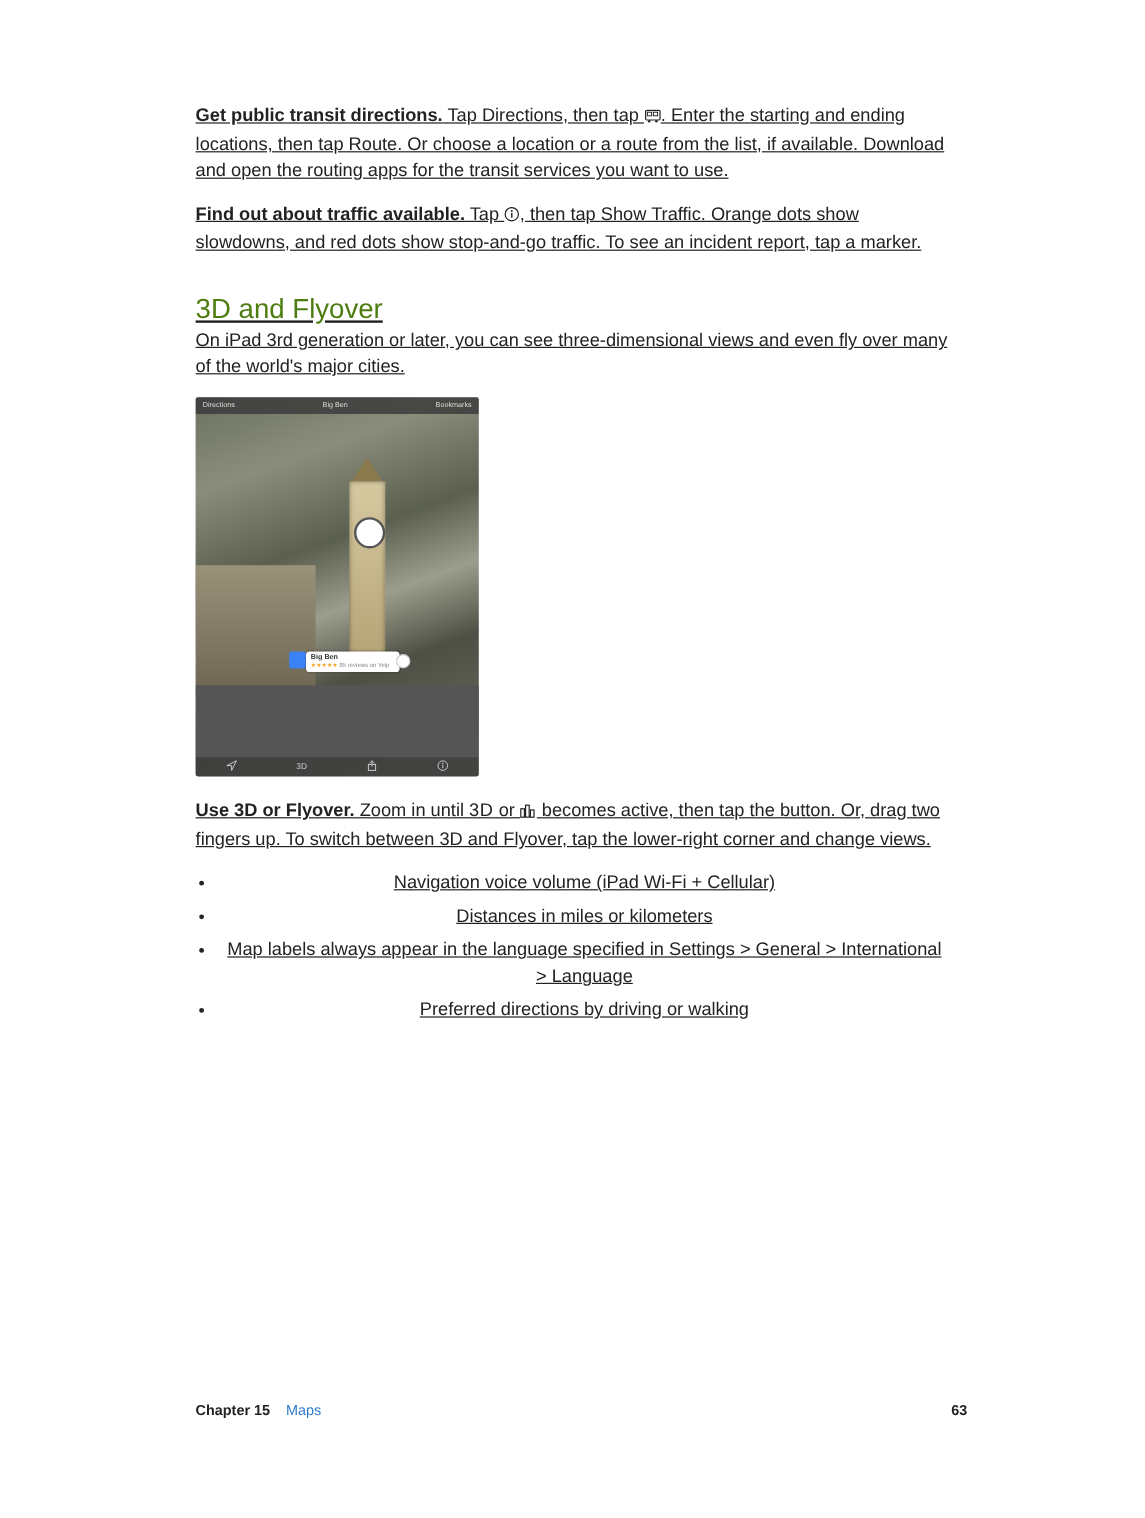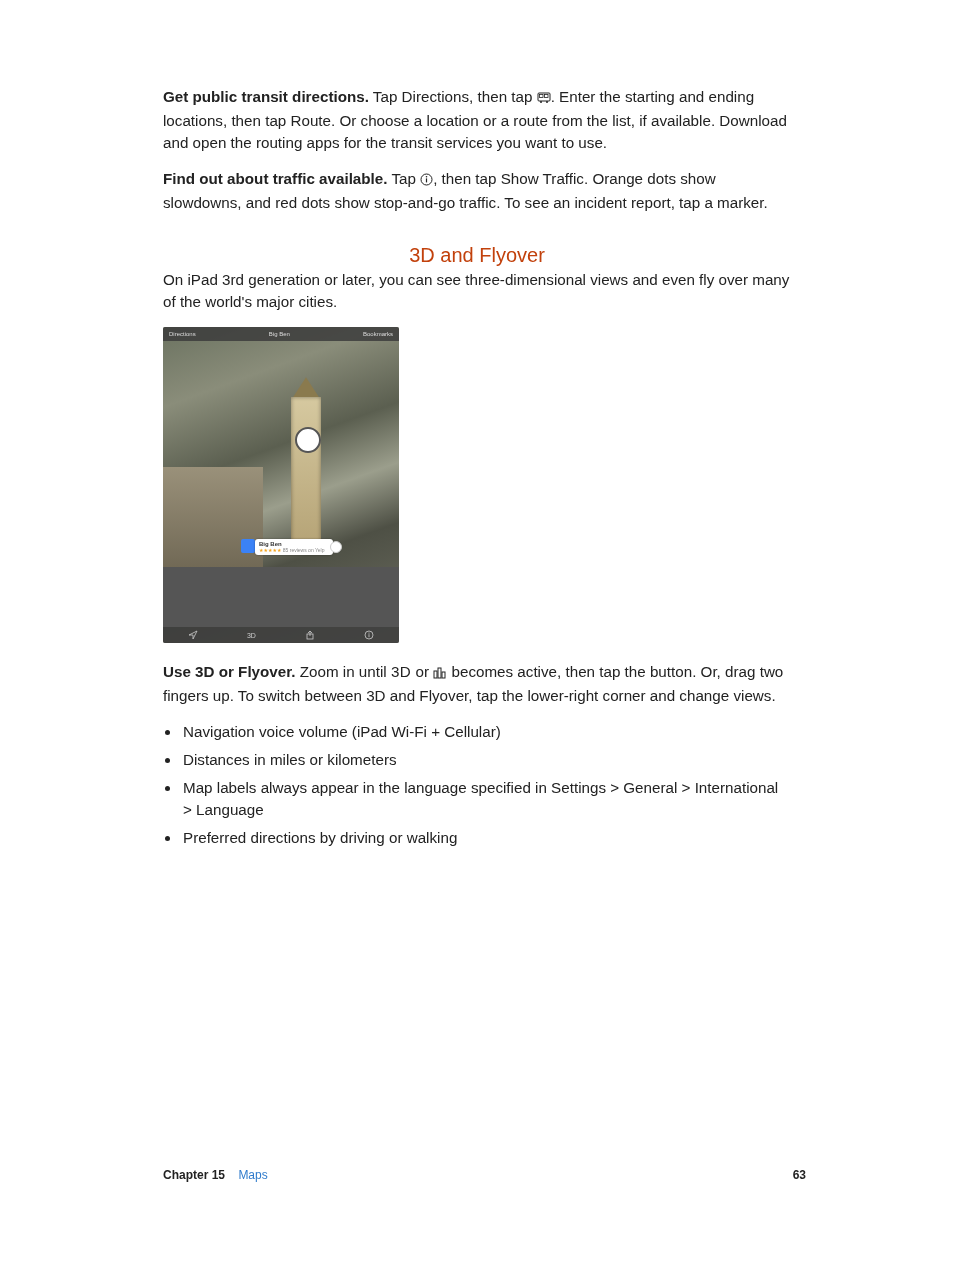--- a/index.html
+++ b/index.html
@@ -7,47 +7,48 @@
     padding: 0;
     background: #fff;
     font-family: "Myriad Pro", "Segoe UI", "Helvetica Neue", Arial, sans-serif;
     color: #222;
     width: 954px;
     height: 1265px;
     position: relative;
   }
   .page {
     padding: 86px 163px 0 163px;
+    text-decoration: underline;
   }
   p {
     margin: 0 0 14px 0;
     font-size: 15.2px;
     line-height: 1.45;
   }
   .bold { font-weight: 700; }
   h2 {
-    color: #c2410c;
+    color: #4d7c0f;
     font-weight: 400;
-    font-size: 20px;
+    font-size: 23px;
     margin: 30px 0 2px 0;
-    text-align: center;
   }
   .icon-inline {
     display: inline-block;
     vertical-align: -2px;
   }
   ul {
     margin: 4px 0 0 0;
     padding-left: 18px;
   }
   li {
     font-size: 15.2px;
     line-height: 1.45;
     margin-bottom: 6px;
     padding-left: 2px;
+    text-align: center;
   }
   .screenshot {
     width: 236px;
     height: 316px;
     background: linear-gradient(160deg,#6b7260 0%, #8a8d7a 20%, #5b5f50 40%, #9b9e8c 55%, #4e5045 70%, #6e6f63 100%);
     position: relative;
     margin: 10px 0 18px 0;
     border-radius: 2px;
     overflow: hidden;
   }

